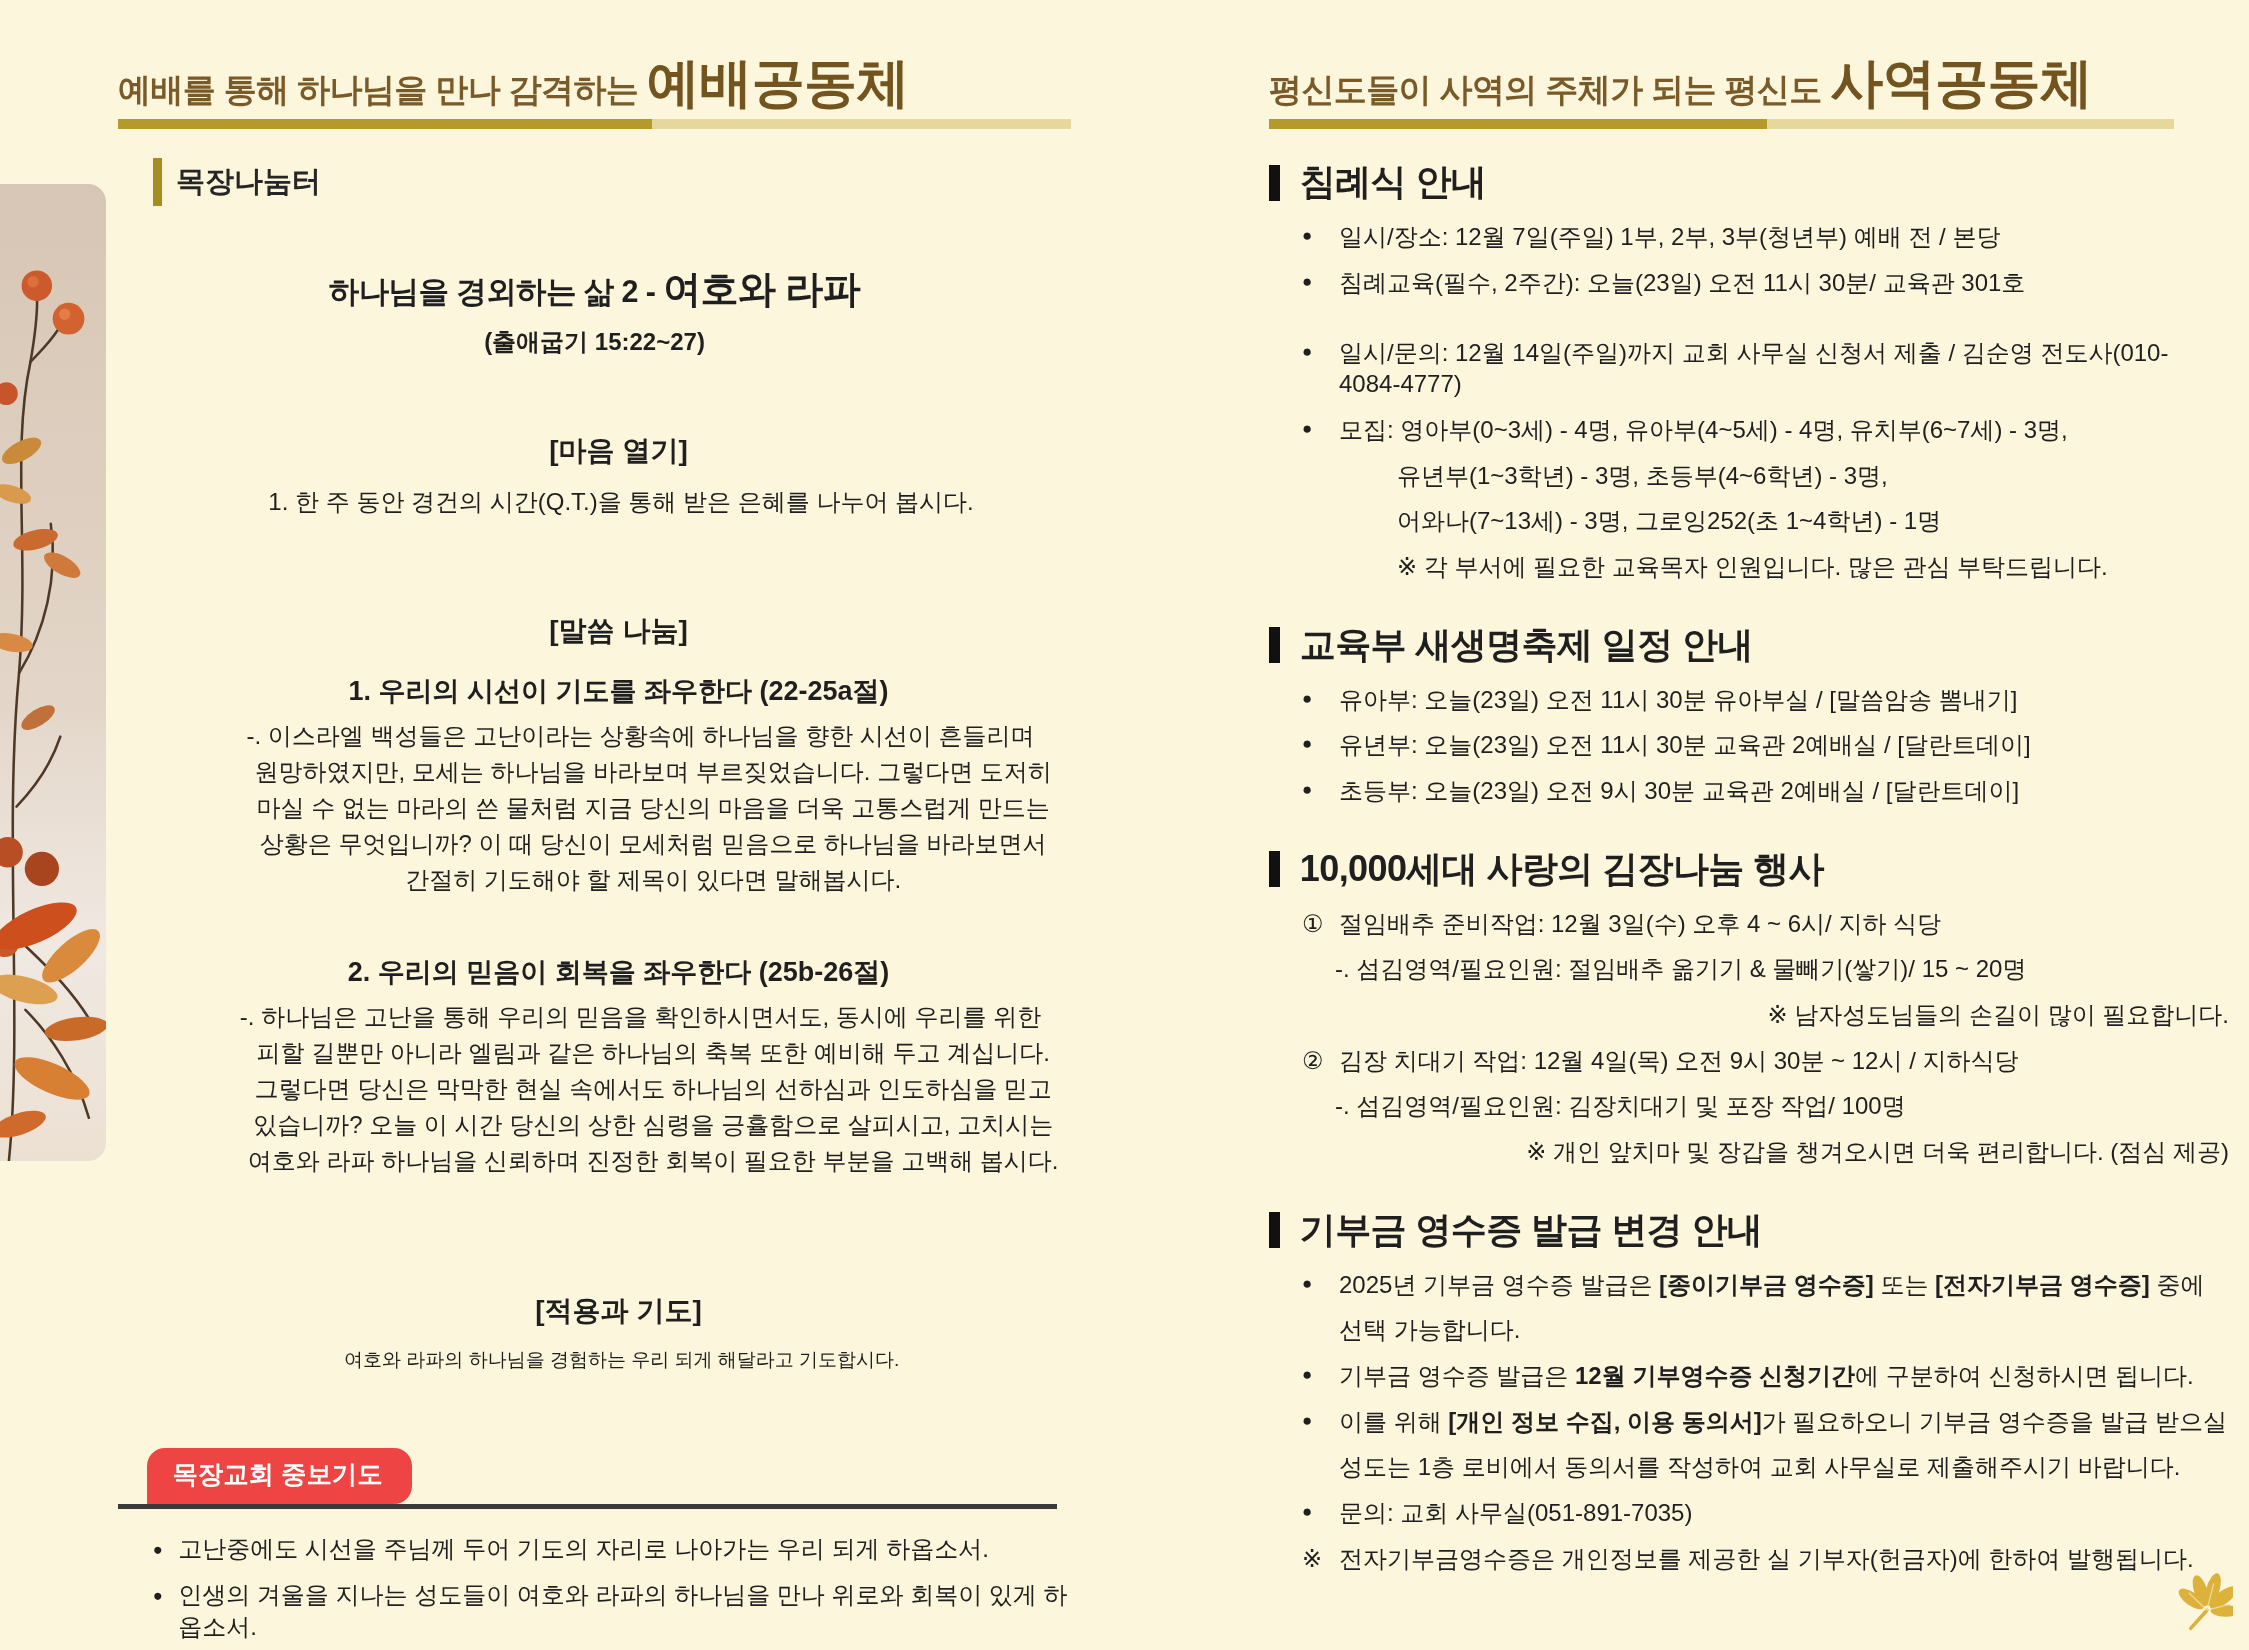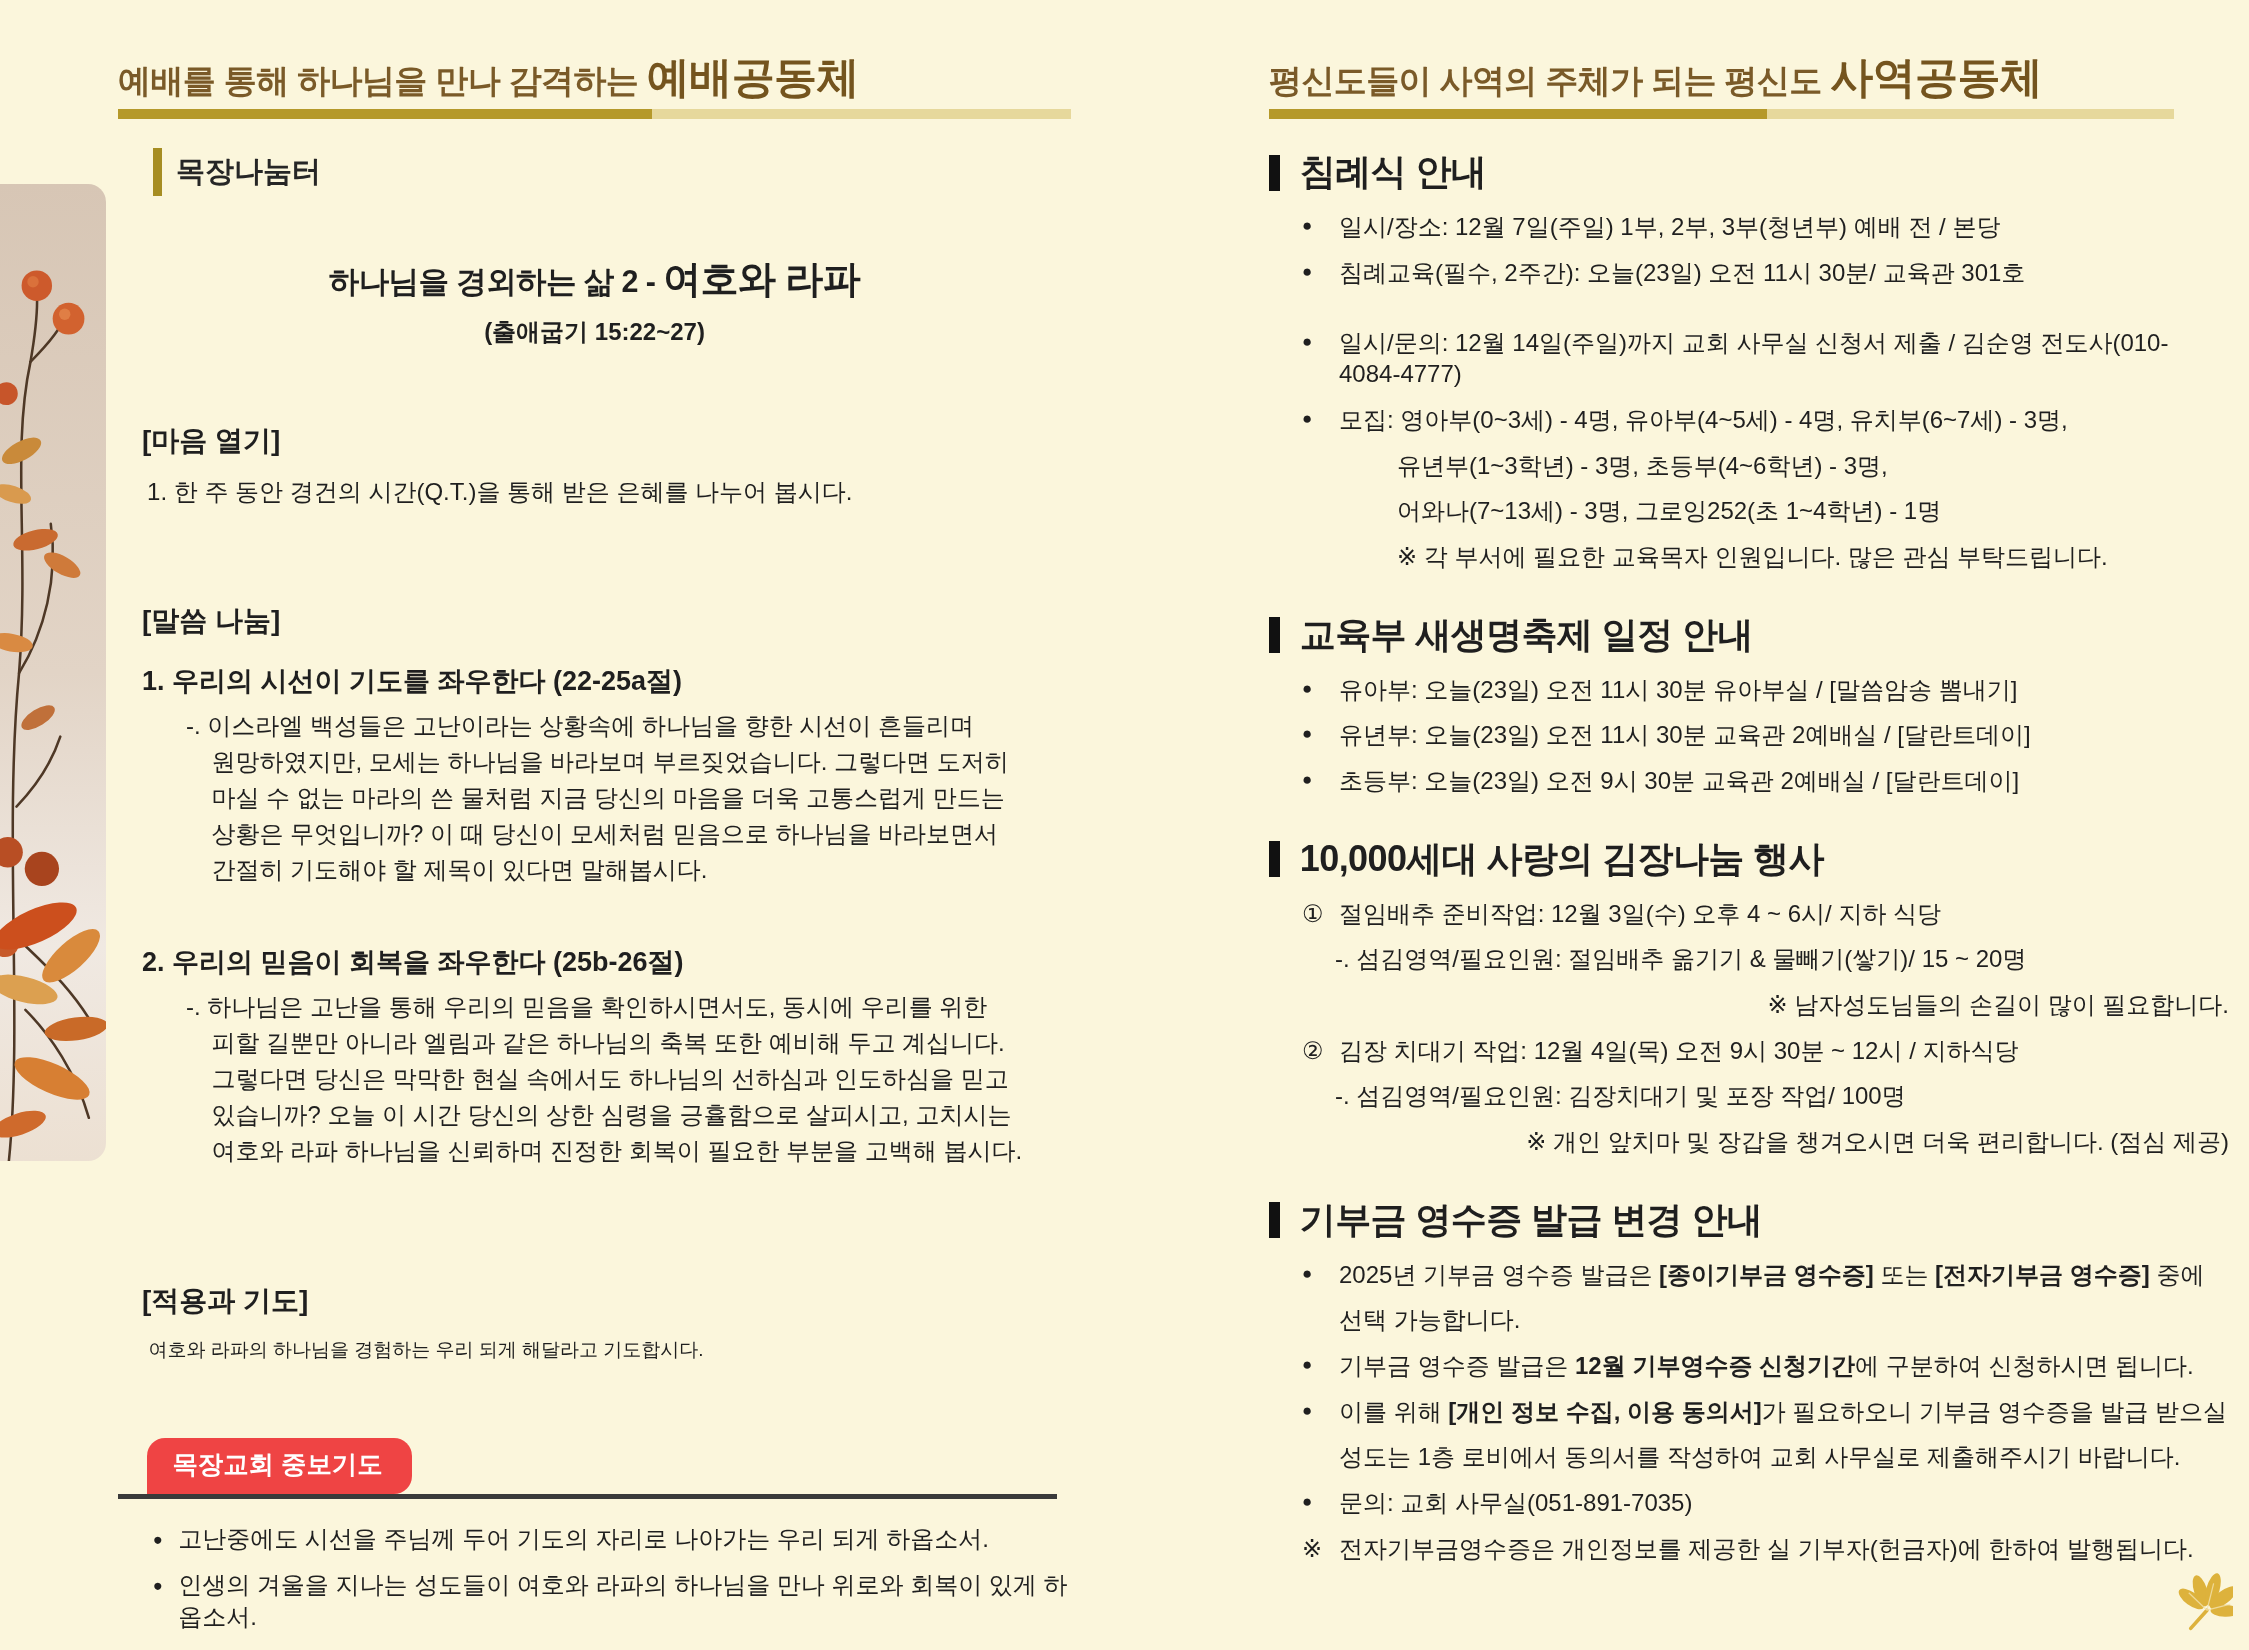--- a/index.html
+++ b/index.html
@@ -12,40 +12,40 @@
   .photo svg{display:block;width:100%;height:100%;}
 
   
   .col{position:absolute;top:56px;}
   .col-left{left:118px;width:953px;}
   .col-right{left:1269px;width:960px;}
 
   
   .hdr{white-space:nowrap;line-height:1.0;}
   .hdr-prefix{font-size:33px;font-weight:700;color:#7a5a28;letter-spacing:-0.6px;}
-  .hdr-emph{font-size:43px;font-weight:800;color:#74541e;letter-spacing:-0.6px;text-align:center;}
+  .hdr-emph{font-size:53px;font-weight:800;color:#74541e;letter-spacing:-0.6px;text-align:center;}
   .gold-rule{display:flex;height:10.2px;margin-top:10.2px;}
   .col-left .gold-rule{width:953px;}
   .col-right .gold-rule{width:905px;}
   .gold-dark{background:#b5992a;}
   .col-left .gold-dark{width:56%;}
   .col-right .gold-dark{width:55%;}
   .gold-light{flex:1;background:#e6d89c;}
 
   
   .label-row{display:flex;align-items:center;gap:14px;margin:29px 0 0 35px;}
   .gold-tick{width:9px;height:48px;background:#a68d22;}
   .label-text{font-size:29px;font-weight:700;color:#262626;}
 
   .study-title{text-align:center;margin-top:58px;}
   .t1{font-size:30.5px;font-weight:800;letter-spacing:-0.6px;}
   .t1-big{font-size:38px;font-weight:800;}
   .t2{font-size:24px;font-weight:700;margin-top:10.2px;}
 
-  .lblock{margin-left:24px;}
+  .lblock{margin-left:48px;text-align:center;}
   .lblock h3{font-size:28px;font-weight:800;margin:0;}
   .heart{margin-top:74px;}
   .heart p{font-size:24px;margin:16.5px 0 0 5.1px;}
   .word{margin-top:94px;}
   .point{margin-top:23px;}
   .point-title{font-size:27px;font-weight:800;}
   .point-body{margin:9px 0 0 44px;font-size:24px;line-height:1.5;}
   .point-body .line.cont{padding-left:25.4px;}
   .point + .point{margin-top:56px;}
   .apply{margin-top:113px;}

